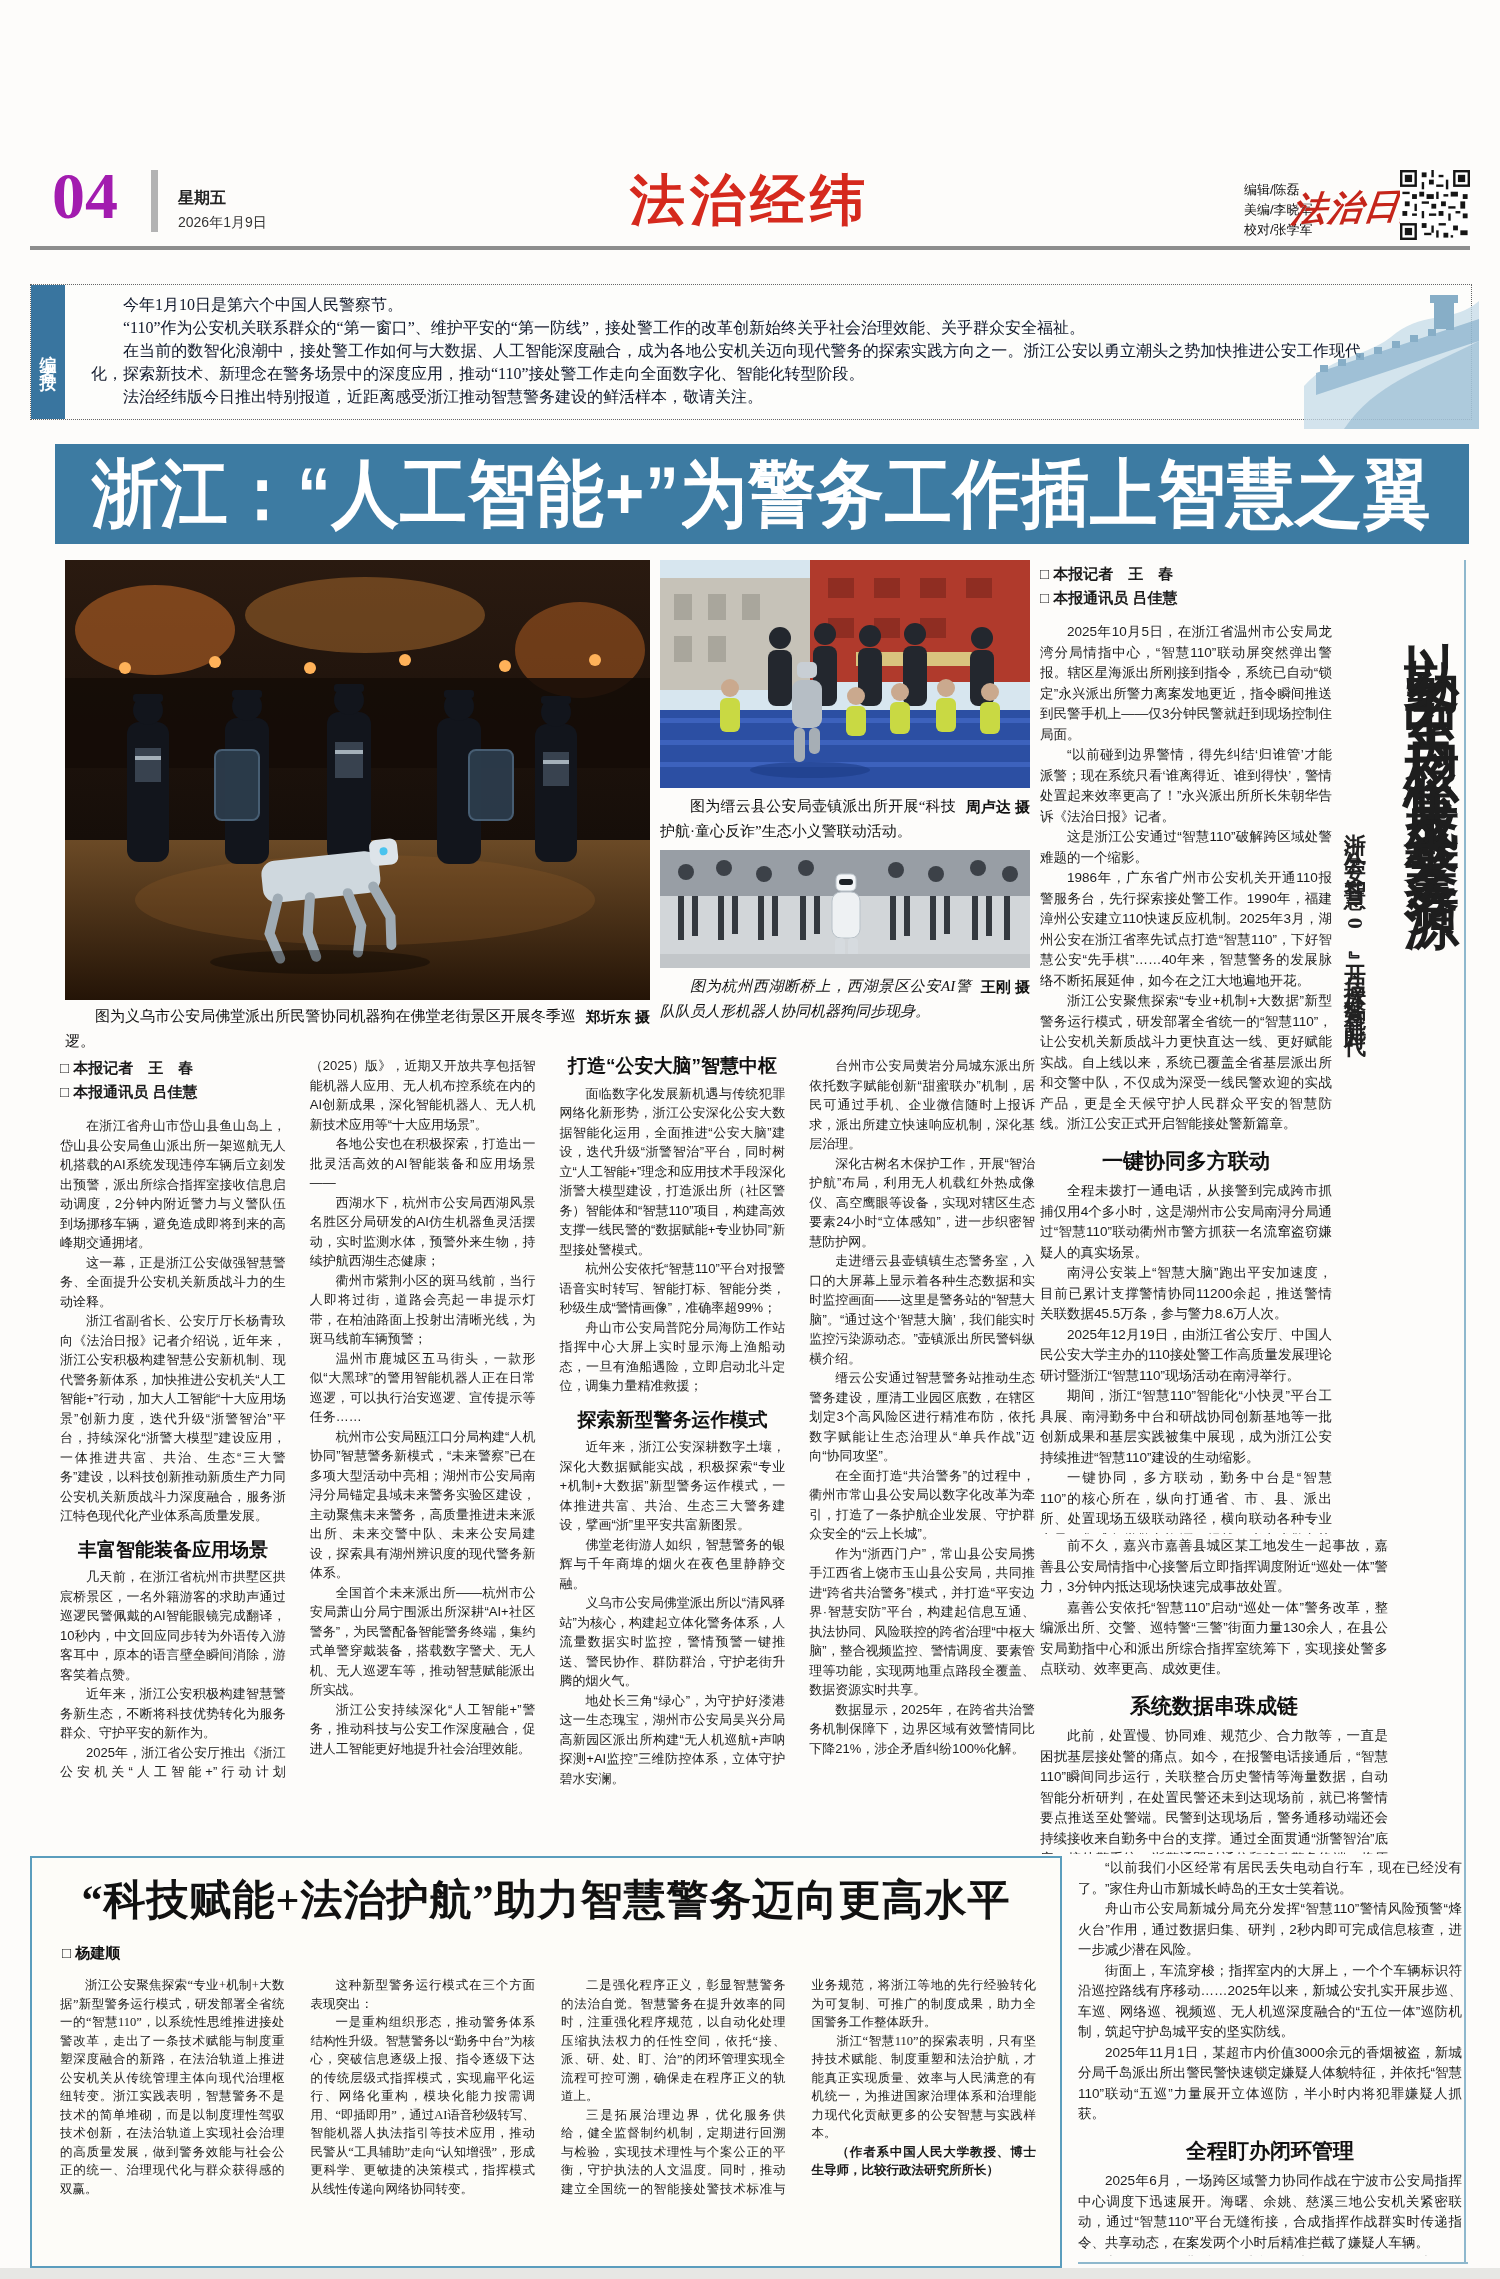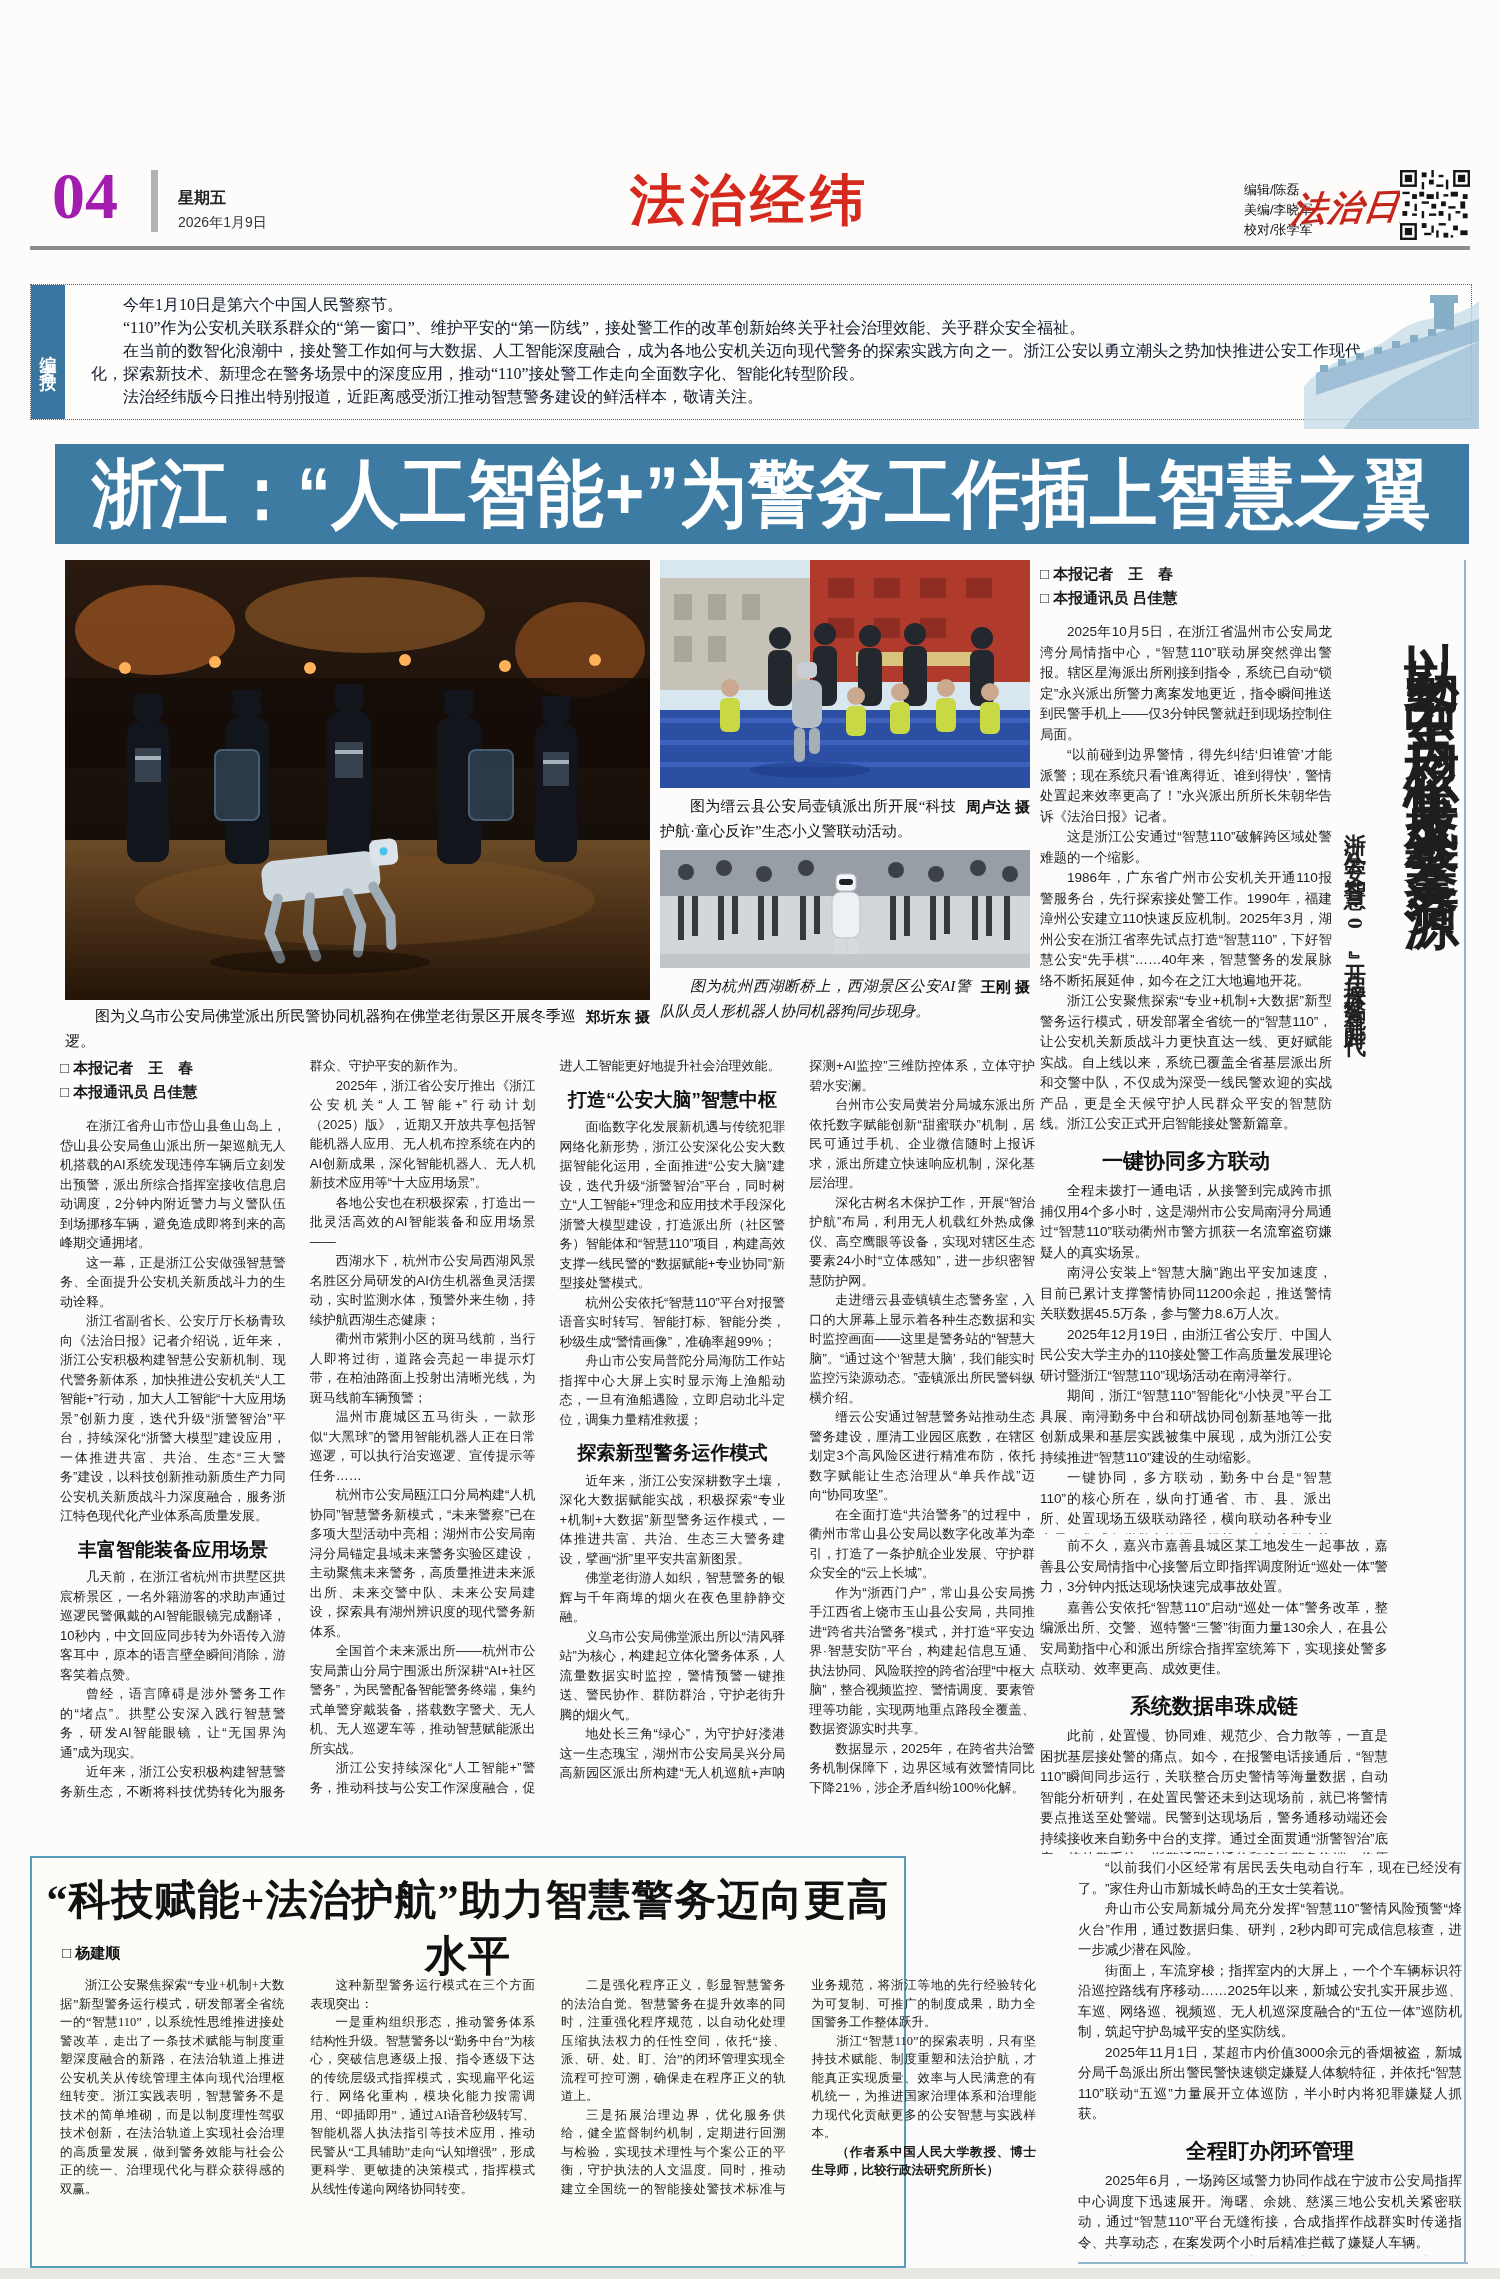--- a/index.html
+++ b/index.html
@@ -69,21 +69,21 @@
   .vert .vh{font-family:"Liberation Serif",serif;font-weight:bold;font-size:55px;
             letter-spacing:17px;color:#1e1e1e;margin-left:24px;}
   .vert .vs{font-family:"Liberation Serif",serif;font-weight:bold;font-size:22px;
             letter-spacing:9px;color:#222;padding-top:218px;}
 
   .rule-right{left:1464px;top:560px;width:2px;height:1704px;background:#8fb8cd;}
   .rule-bottom{left:1078px;top:2262px;width:390px;height:2px;background:#8fb8cd;}
   .bottom-strip{left:0;top:2268px;width:1500px;height:11px;background:#e7e7e4;}
 
   
-  .comm-box{left:30px;top:1856px;width:876px;height:412px;border:2px solid #5b9dbd;
+  .comm-box{left:30px;top:1856px;width:1032px;height:412px;border:2px solid #5b9dbd;
             background:#fdfcf8;box-sizing:border-box;}
   .comm-head{position:absolute;left:0;top:14px;width:100%;text-align:center;
             font-family:"Liberation Serif",serif;font-weight:bold;font-size:42px;color:#111;
             letter-spacing:1px;}
   .comm-author{position:absolute;left:30px;top:86px;font-size:15px;font-weight:bold;color:#111;}
   .comm-cols{position:absolute;left:28px;top:118px;width:976px;height:278px;column-count:4;
             column-gap:26px;font-family:"Liberation Serif",serif;font-size:12.5px;
             line-height:18.5px;overflow:hidden;color:#1b1b1b;}
   .comm-cols p:last-child{font-weight:bold;}
 </style>
@@ -400,21 +400,20 @@
     <div class="byline">
         <p class="para">□ 本报记者　王　春</p>
         <p class="para">□ 本报通讯员 吕佳慧</p>
       </div>
     <div>
         <p class="para">在浙江省舟山市岱山县鱼山岛上，岱山县公安局鱼山派出所一架巡航无人机搭载的AI系统发现违停车辆后立刻发出预警，派出所综合指挥室接收信息启动调度，2分钟内附近警力与义警队伍到场挪移车辆，避免造成即将到来的高峰期交通拥堵。</p>
         <p class="para">这一幕，正是浙江公安做强智慧警务、全面提升公安机关新质战斗力的生动诠释。</p>
         <p class="para">浙江省副省长、公安厅厅长杨青玖向《法治日报》记者介绍说，近年来，浙江公安积极构建智慧公安新机制、现代警务新体系，加快推进公安机关“人工智能+”行动，加大人工智能“十大应用场景”创新力度，迭代升级“浙警智治”平台，持续深化“浙警大模型”建设应用，一体推进共富、共治、生态“三大警务”建设，以科技创新推动新质生产力同公安机关新质战斗力深度融合，服务浙江特色现代化产业体系高质量发展。</p>
         <h3 class="sec-head">丰富智能装备应用场景</h3>
         <p class="para">几天前，在浙江省杭州市拱墅区拱宸桥景区，一名外籍游客的求助声通过巡逻民警佩戴的AI智能眼镜完成翻译，10秒内，中文回应同步转为外语传入游客耳中，原本的语言壁垒瞬间消除，游客笑着点赞。</p>
-        <p class="para">曾经，语言障碍是涉外警务工作的“堵点”。拱墅公安深入践行智慧警务，研发AI智能眼镜，让“无国界沟通”成为现实。</p>
         <p class="para">近年来，浙江公安积极构建智慧警务新生态，不断将科技优势转化为服务群众、守护平安的新作为。</p>
         <p class="para">2025年，浙江省公安厅推出《浙江公安机关“人工智能+”行动计划（2025）版》，近期又开放共享包括智能机器人应用、无人机布控系统在内的AI创新成果，深化智能机器人、无人机新技术应用等“十大应用场景”。</p>
         <p class="para">各地公安也在积极探索，打造出一批灵活高效的AI智能装备和应用场景——</p>
         <p class="para">西湖水下，杭州市公安局西湖风景名胜区分局研发的AI仿生机器鱼灵活摆动，实时监测水体，预警外来生物，持续护航西湖生态健康；</p>
         <p class="para">衢州市紫荆小区的斑马线前，当行人即将过街，道路会亮起一串提示灯带，在柏油路面上投射出清晰光线，为斑马线前车辆预警；</p>
         <p class="para">温州市鹿城区五马街头，一款形似“大黑球”的警用智能机器人正在日常巡逻，可以执行治安巡逻、宣传提示等任务……</p>
         <p class="para">杭州市公安局瓯江口分局构建“人机协同”智慧警务新模式，“未来警察”已在多项大型活动中亮相；湖州市公安局南浔分局锚定县域未来警务实验区建设，主动聚焦未来警务，高质量推进未来派出所、未来交警中队、未来公安局建设，探索具有湖州辨识度的现代警务新体系。</p>
         <p class="para">全国首个未来派出所——杭州市公安局萧山分局宁围派出所深耕“AI+社区警务”，为民警配备智能警务终端，集约式单警穿戴装备，搭载数字警犬、无人机、无人巡逻车等，推动智慧赋能派出所实战。</p>
         <p class="para">浙江公安持续深化“人工智能+”警务，推动科技与公安工作深度融合，促进人工智能更好地提升社会治理效能。</p>
         <h3 class="sec-head">打造“公安大脑”智慧中枢</h3>

